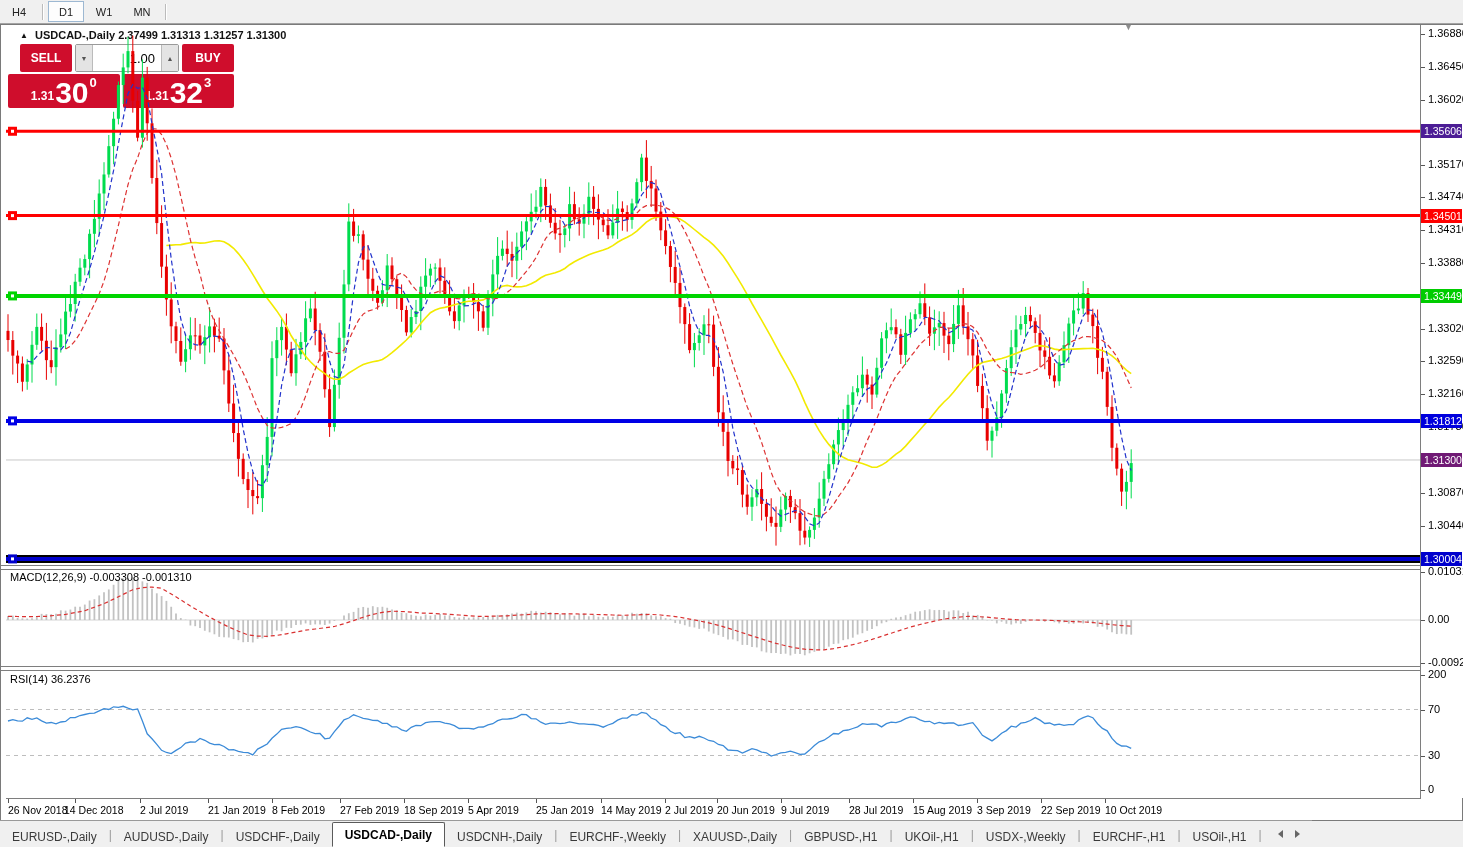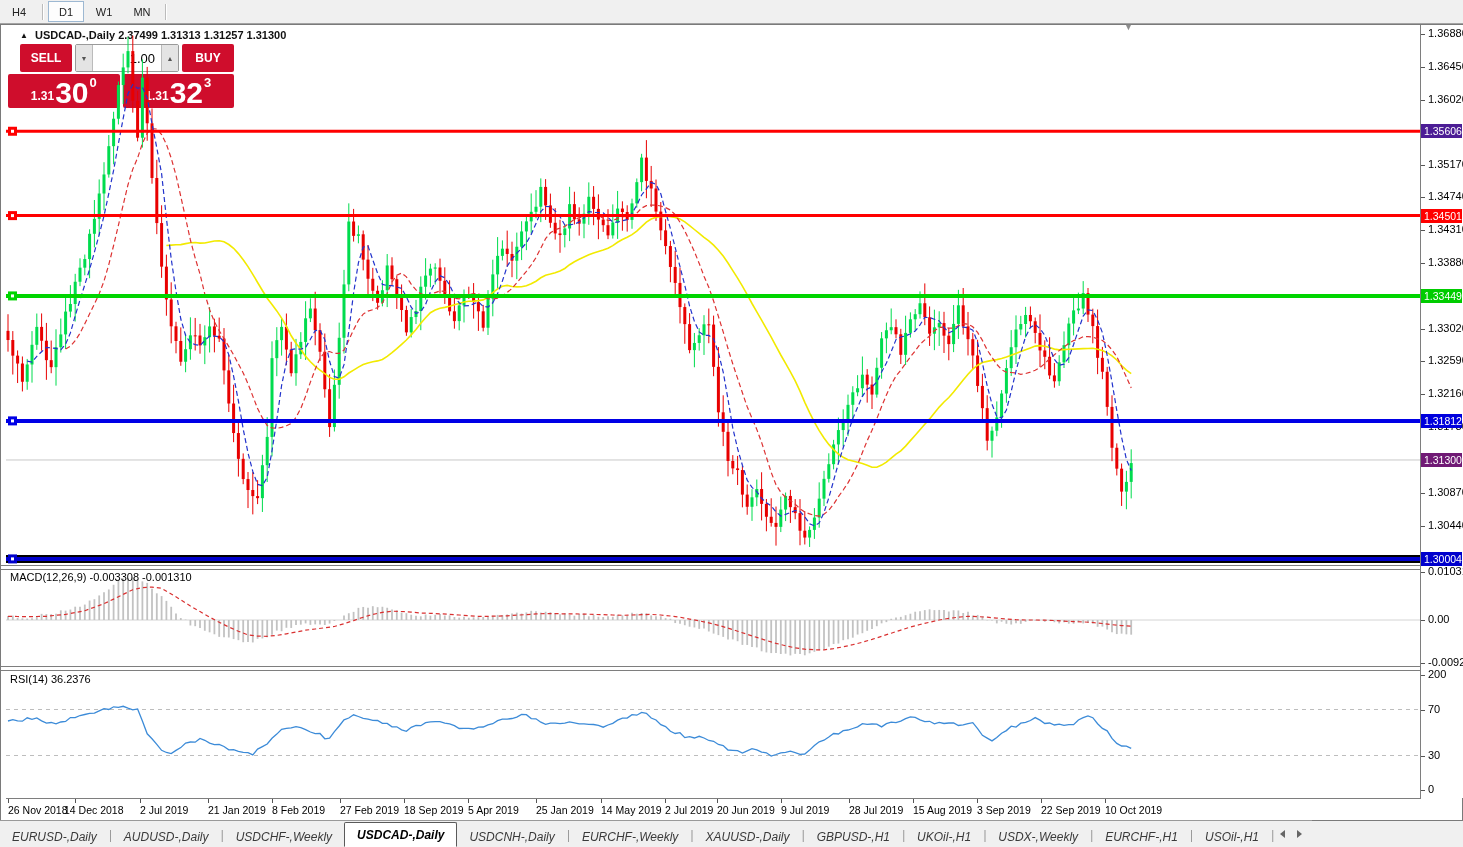--- a/index.html
+++ b/index.html
@@ -34,21 +34,21 @@
   .bigprice .sm{font-size:12px;font-weight:700;margin-bottom:3px;}
   .bigprice .bg{font-size:30px;font-weight:700;line-height:26px;margin:0 1px;}
   .bigprice .sup{font-size:13px;font-weight:700;align-self:flex-start;margin-top:1px;}
   #sell-big{margin-right:3px;}
   #shift-mk{position:absolute;left:1124px;top:22px;font-size:9px;color:#8c8c8c;}
   
   #date-axis{position:absolute;left:1px;top:774px;width:1419px;height:20px;border-top:1px solid #7e7e7e;background:#fff;}
   .dtick{position:absolute;top:0;width:1px;height:4px;background:#555;}
   .dlabel{position:absolute;top:5px;font-size:10.5px;color:#000;white-space:nowrap;}
   
-  #tabbar{position:absolute;left:0;top:820px;width:1312px;height:26px;background:#f0f0f0;border-top:1px solid #999;display:flex;align-items:flex-end;font-style:italic;}
+  #tabbar{position:absolute;left:0;top:820px;width:1312px;height:26px;background:#f0f0f0;border-top:1px solid #999;display:flex;align-items:flex-end;}
   .tab{height:21px;padding:0 12px;display:flex;align-items:center;font-size:12px;color:#3a3a3a;white-space:nowrap;}
   .tab.active{background:#fff;border:1px solid #5a5a5a;border-bottom:1px solid #fff;font-weight:700;color:#000;height:23px;border-radius:2px 2px 0 0;}
   .tsep{color:#999;font-size:12px;align-self:center;margin-top:2px;}
   #tabnav{margin-left:auto;display:flex;align-items:center;height:100%;padding-right:6px;}
   .navarrow{width:0;height:0;border-top:4px solid transparent;border-bottom:4px solid transparent;margin:0 6px;}
   #nav-prev{border-right:5px solid #666;}
   #nav-next{border-left:5px solid #666;}
   svg{position:absolute;}
 </style>
 </head>
@@ -934,21 +934,21 @@
       <div class="dtick" style="left:1099px"></div>
       <div class="dlabel" style="left:1099px">10 Oct 2019</div>
     </div>
 
   <div id="tabbar">
     <div id="tabs-host" style="display:flex;align-items:flex-end;height:100%;">
         <div class="tab">EURUSD-,Daily</div>
         <div class="tsep">|</div>
         <div class="tab">AUDUSD-,Daily</div>
         <div class="tsep">|</div>
-        <div class="tab">USDCHF-,Weekly</div>
+        <div class="tab">USDCHF-,Daily</div>
         <div class="tab active">USDCAD-,Daily</div>
         <div class="tab">USDCNH-,Daily</div>
         <div class="tsep">|</div>
         <div class="tab">EURCHF-,Weekly</div>
         <div class="tsep">|</div>
         <div class="tab">XAUUSD-,Daily</div>
         <div class="tsep">|</div>
         <div class="tab">GBPUSD-,H1</div>
         <div class="tsep">|</div>
         <div class="tab">UKOil-,H1</div>

